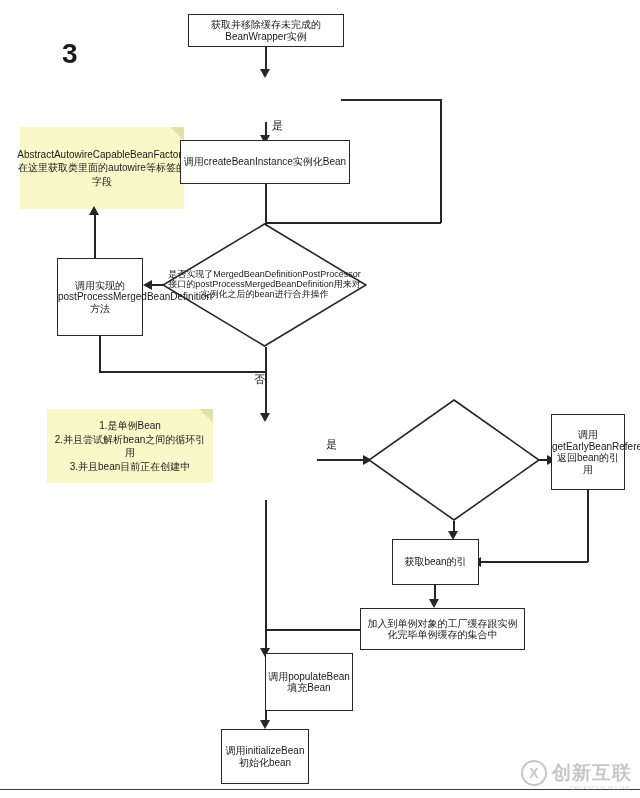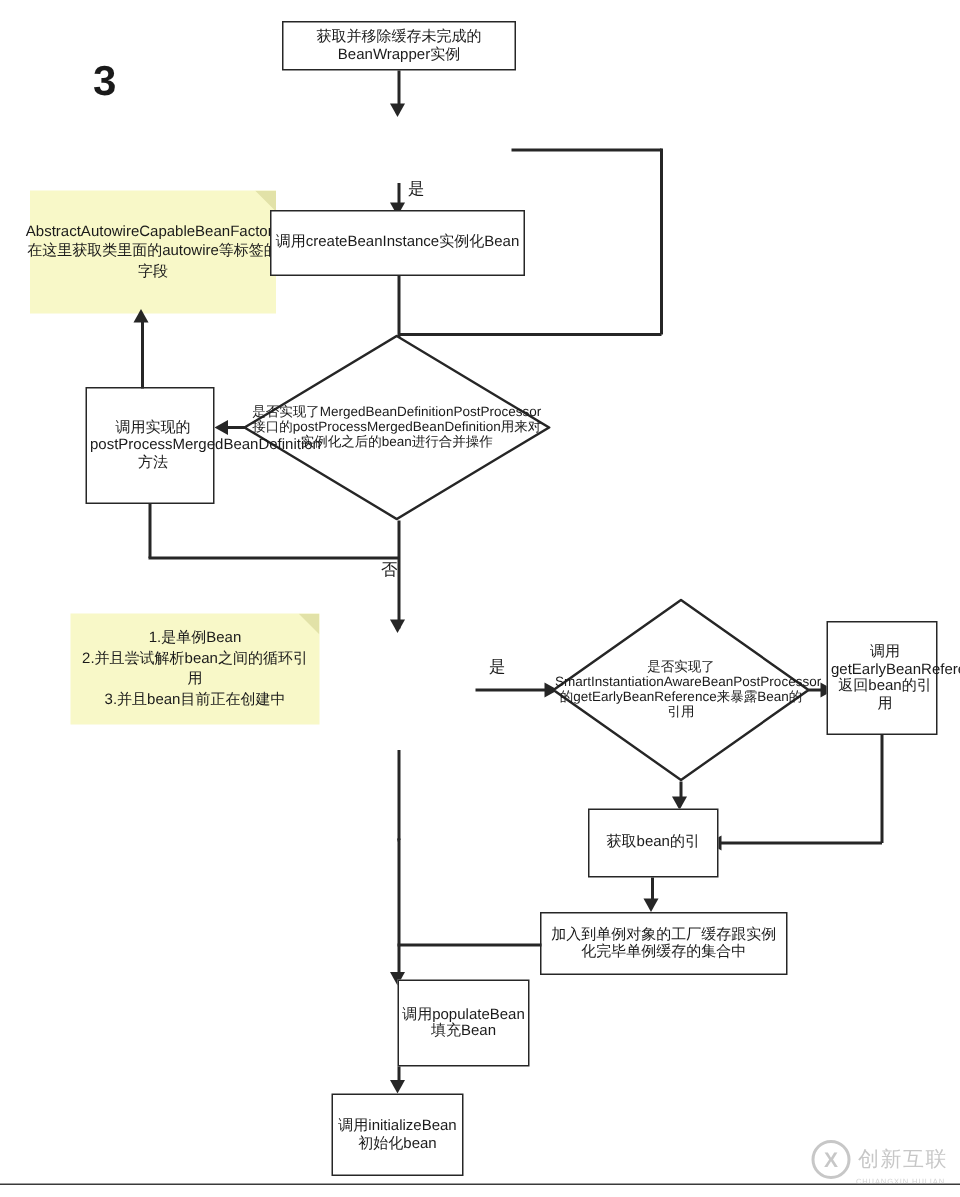--- a/index.html
+++ b/index.html
@@ -14,21 +14,21 @@
     background: #ffffff;
     font-family: "Liberation Sans", "DejaVu Sans", sans-serif;
     overflow: hidden;
   }
   
   .node {
     position: absolute;
     box-sizing: border-box;
     display: flex;
     align-items: center;
-    justify-content: flex-start;
+    justify-content: center;
     text-align: center;
     color: #1a1a1a;
   }
   .box {
     border: 1.6px solid #262626;
     background: #ffffff;
     line-height: 1.15;
   }
   .box .txt {
     padding: 1px 2px;
@@ -141,22 +141,22 @@
     content: "X";
     position: absolute;
     left: 50%; top: 50%;
     transform: translate(-50%,-50%);
     font-size: 14px;
     font-weight: bold;
     color: #9a9a9a;
     font-family: "Liberation Sans", sans-serif;
   }
   #watermark .wm-cn {
-    font-size: 14px;
-    font-weight: normal;
+    font-size: 19px;
+    font-weight: bold;
     color: #9a9a9a;
     letter-spacing: 1px;
   }
   #watermark .wm-en {
     position: absolute;
     right: 2px;
     bottom: -5px;
     font-size: 5px;
     color: #b0b0b0;
     letter-spacing: 0.6px;
@@ -238,21 +238,20 @@
 
   <div class="ln lnv" style="left:265px; top:500px; height:60px;"></div>
   <div class="ln lnh" style="left:265px; top:559px; width:1px;"></div>
   <div class="ln lnv" style="left:265px; top:559px; height:94px;"></div>
   <div class="arrow arrow-down" style="left:260px; top:648px;"></div>
 
   <div class="node diamond f9" style="left:368px; top:399px; width:172px; height:122px;">
     <svg class="shape" viewBox="0 0 172 122" preserveAspectRatio="none">
       <polygon points="86,1 171,61 86,121 1,61" fill="#ffffff" stroke="#262626" stroke-width="1.6"></polygon>
     </svg>
-    <div class="txt">是否实现了SmartInstantiationAwareBeanPostProcessor的getEarlyBeanReference来暴露Bean的引用</div>
   </div>
 
   <div class="ln lnh" style="left:539px; top:459px; width:12px;"></div>
   <div class="arrow arrow-right" style="left:547px; top:455px;"></div>
 
   <div class="node box f10" style="left:551px; top:414px; width:74px; height:76px;">
     <div class="txt">调用getEarlyBeanReference返回bean的引用</div>
   </div>
 
   <div class="ln lnv" style="left:587px; top:490px; height:72px;"></div>

